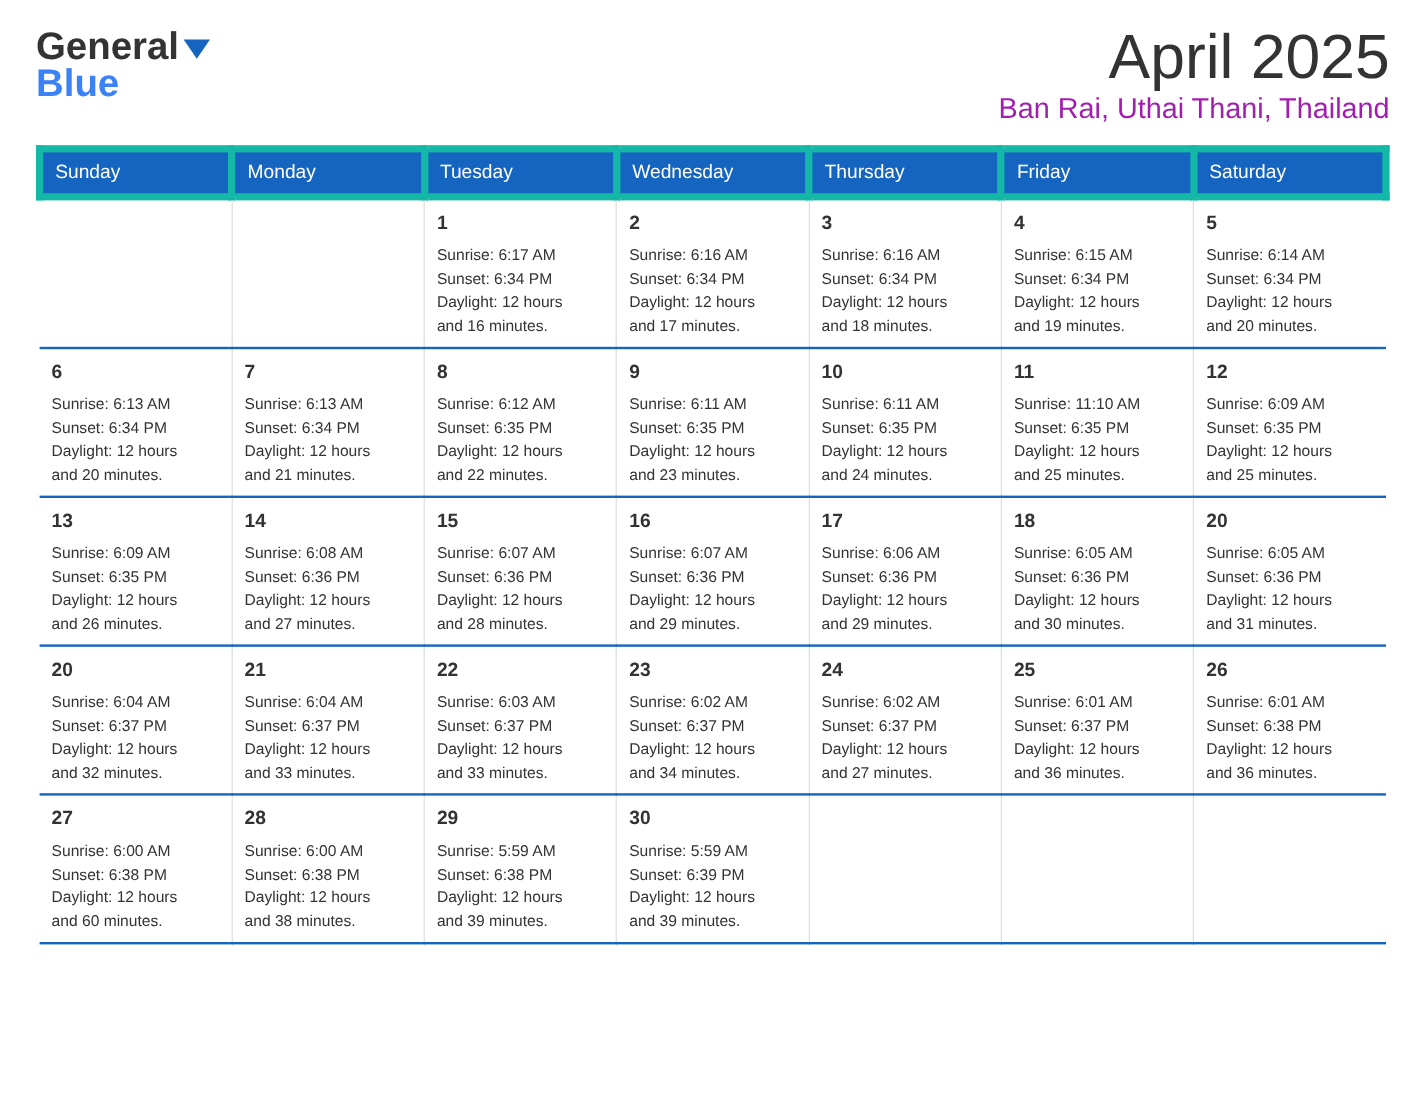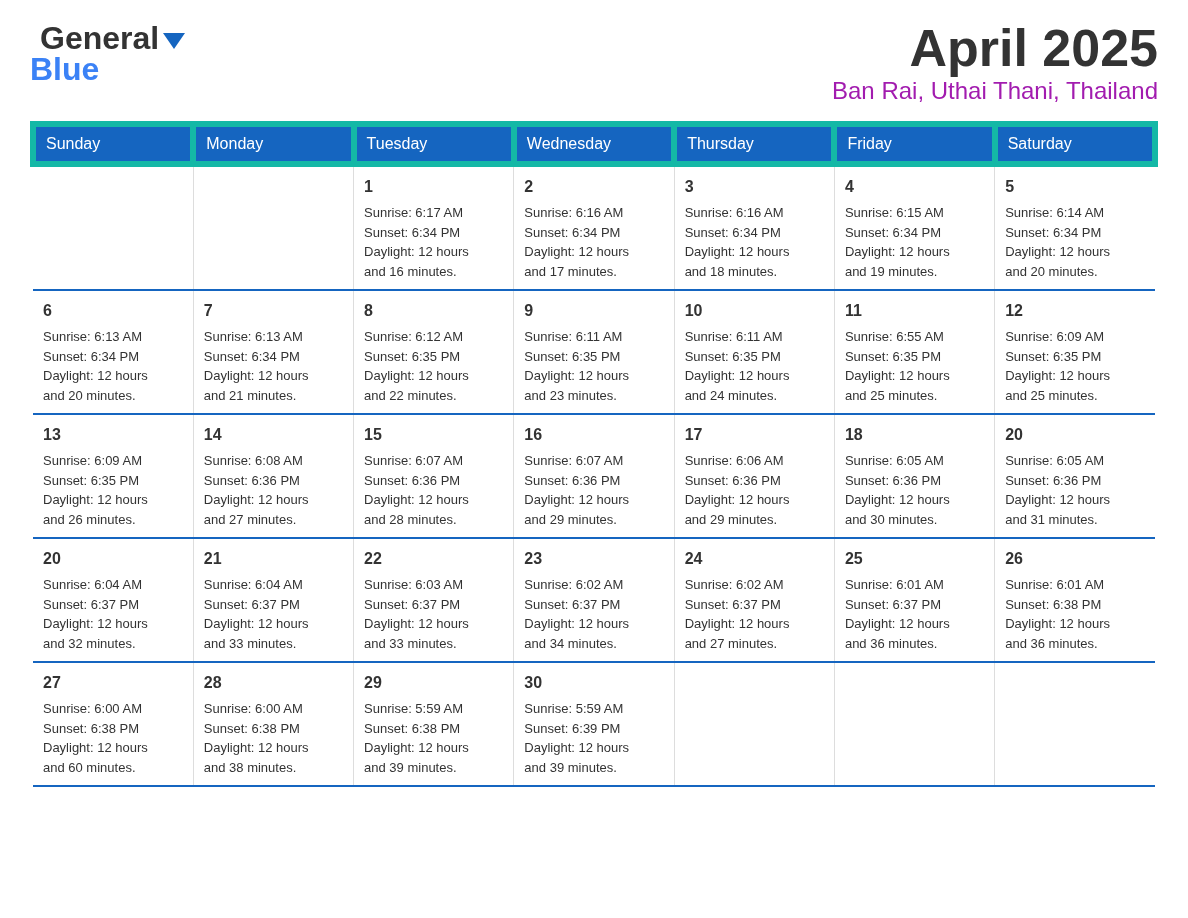--- a/index.html
+++ b/index.html
@@ -20,21 +20,21 @@
     .logo {
       display: flex;
       flex-direction: column;
       align-items: flex-start;
     }
     .title-area {
       text-align: right;
     }
     .title-area h1 {
       font-size: 52px;
-      font-weight: bold;
+      font-weight: normal;
       color: #333;
       line-height: 1.1;
     }
     .title-area h2 {
       font-size: 24px;
       font-weight: normal;
       color: #a21caf;
     }
     .calendar {
       width: 100%;
@@ -80,21 +80,21 @@
     .empty-cell {
       background: #fff;
     }
   </style>
 </head>
 <body>
 
 <div class="header">
   <div class="logo">
     <div style="display:flex; align-items:center;">
-      <span style="font-size:32px; font-weight:bold; color:#333; font-family: Arial, sans-serif; margin-left: 10px;">General</span>
+      <span style="font-size:32px; font-weight:bold; color:#333; font-family: Arial, sans-serif;">General</span>
       <span style="display:inline-block; width:0; height:0; border-left:11px solid transparent; border-right:11px solid transparent; border-top:16px solid #1565c0; margin-left:4px; margin-top:4px;"></span>
     </div>
     <span style="font-size:32px; font-weight:bold; color:#3b82f6; font-family: Arial, sans-serif; margin-top:-6px;">Blue</span>
   </div>
   <div class="title-area">
     <h1>April 2025</h1>
     <h2>Ban Rai, Uthai Thani, Thailand</h2>
   </div>
 </div>
 
@@ -181,21 +181,21 @@
         </td>
         <td>
           <span class="day-number">10</span>
           <div class="day-info">Sunrise: 6:11 AM</div>
           <div class="day-info">Sunset: 6:35 PM</div>
           <div class="day-info">Daylight: 12 hours</div>
           <div class="day-info">and 24 minutes.</div>
         </td>
         <td>
           <span class="day-number">11</span>
-          <div class="day-info">Sunrise: 6:55 AM</div>
+          <div class="day-info">Sunrise: 11:10 AM</div>
           <div class="day-info">Sunset: 6:35 PM</div>
           <div class="day-info">Daylight: 12 hours</div>
           <div class="day-info">and 25 minutes.</div>
         </td>
         <td>
           <span class="day-number">12</span>
           <div class="day-info">Sunrise: 6:09 AM</div>
           <div class="day-info">Sunset: 6:35 PM</div>
           <div class="day-info">Daylight: 12 hours</div>
           <div class="day-info">and 25 minutes.</div>

